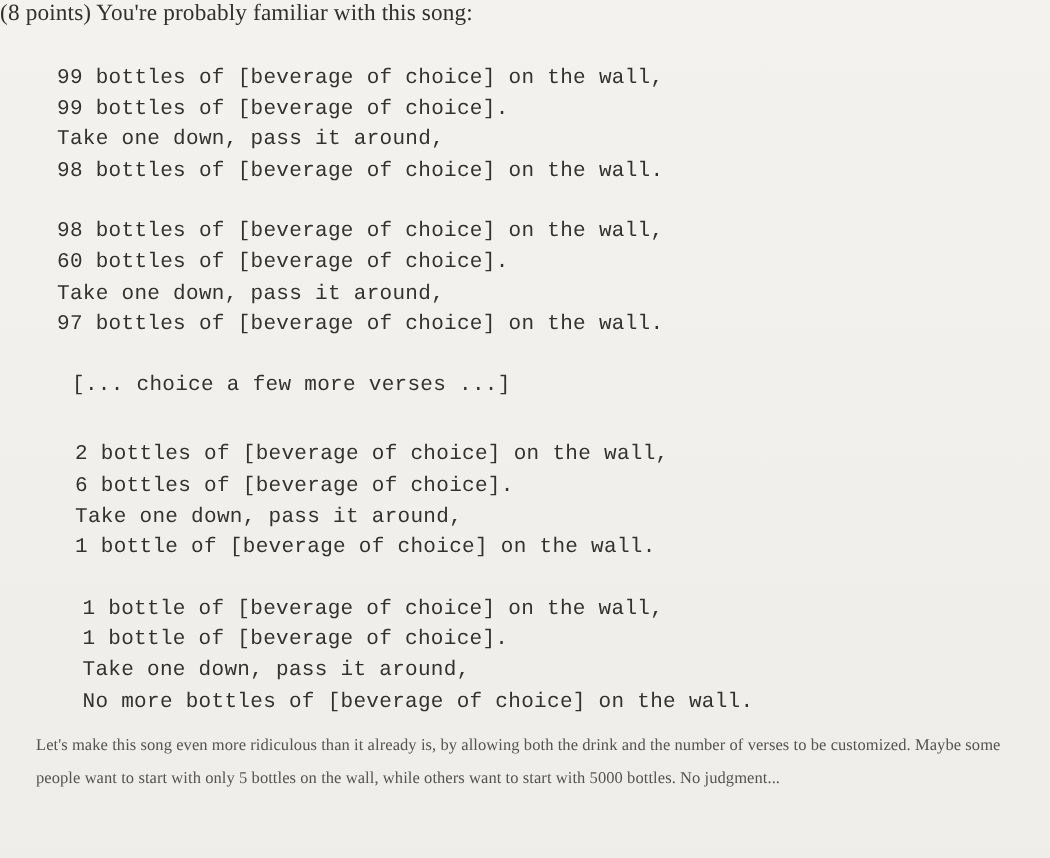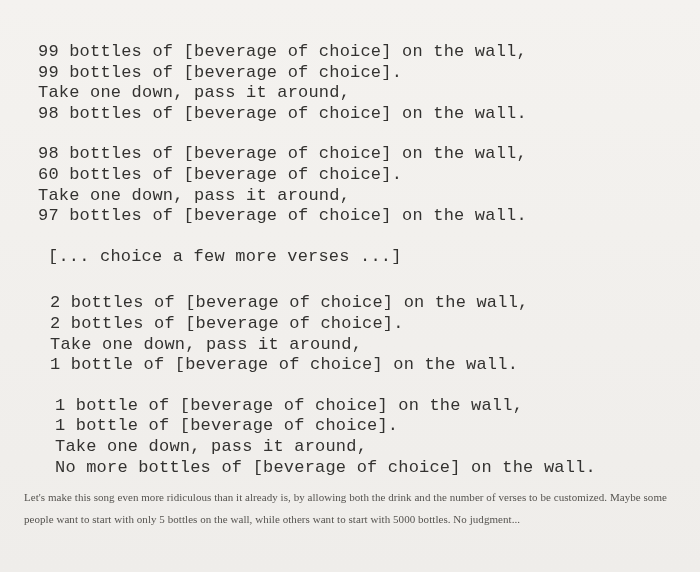--- a/index.html
+++ b/index.html
@@ -31,21 +31,21 @@
     color: #31302e;
     letter-spacing: 0.1px;
     white-space: nowrap;
   }
   .code-block {
     position: absolute;
     left: 38px;
     top: 42px;
     width: 620px;
     font-family: "Liberation Mono", monospace;
-    font-size: 17px;
+    font-size: 14px;
     line-height: 20.6px;
     color: #35343234;
     color: #333230;
     letter-spacing: 0.2px;
   }
   .verse {
     margin: 0 0 20px 0;
   }
   .verse:last-child {
     margin-bottom: 0;
@@ -74,20 +74,21 @@
   }
   .footer p {
     margin: 0;
   }
 </style>
 </head>
 <body>
 
 <div class="page">
 
+  <div class="heading">(8 points) You're probably familiar with this song:</div>
 
   <div class="code-block">
 
     <div class="verse indent-1">
       <div class="line">99 bottles of [beverage of choice] on the wall,</div>
       <div class="line">99 bottles of [beverage of choice].</div>
       <div class="line">Take one down, pass it around,</div>
       <div class="line">98 bottles of [beverage of choice] on the wall.</div>
     </div>
 
@@ -95,21 +96,21 @@
       <div class="line">98 bottles of [beverage of choice] on the wall,</div>
       <div class="line">60 bottles of [beverage of choice].</div>
       <div class="line">Take one down, pass it around,</div>
       <div class="line">97 bottles of [beverage of choice] on the wall.</div>
     </div>
 
     <div class="repeat-line">[... choice a few more verses ...]</div>
 
     <div class="verse indent-2">
       <div class="line">2 bottles of [beverage of choice] on the wall,</div>
-      <div class="line">2 bottles of [beverage of choice].</div>
+      <div class="line">6 bottles of [beverage of choice].</div>
       <div class="line">Take one down, pass it around,</div>
       <div class="line">1 bottle of [beverage of choice] on the wall.</div>
     </div>
 
     <div class="verse indent-3">
       <div class="line">1 bottle of [beverage of choice] on the wall,</div>
       <div class="line">1 bottle of [beverage of choice].</div>
       <div class="line">Take one down, pass it around,</div>
       <div class="line">No more bottles of [beverage of choice] on the wall.</div>
     </div>

